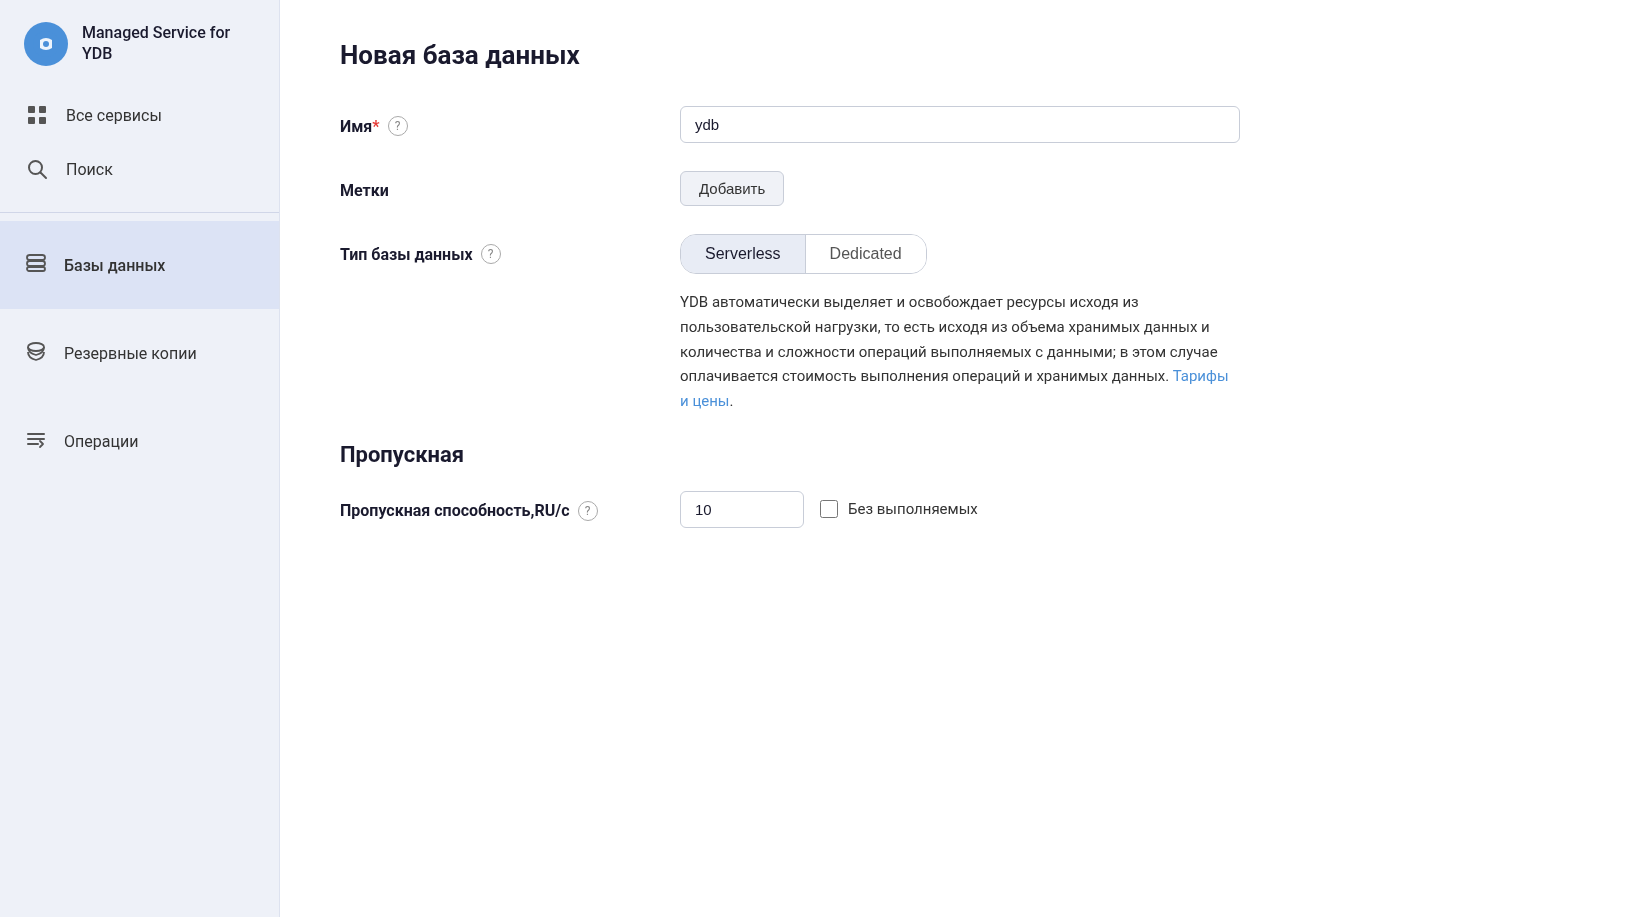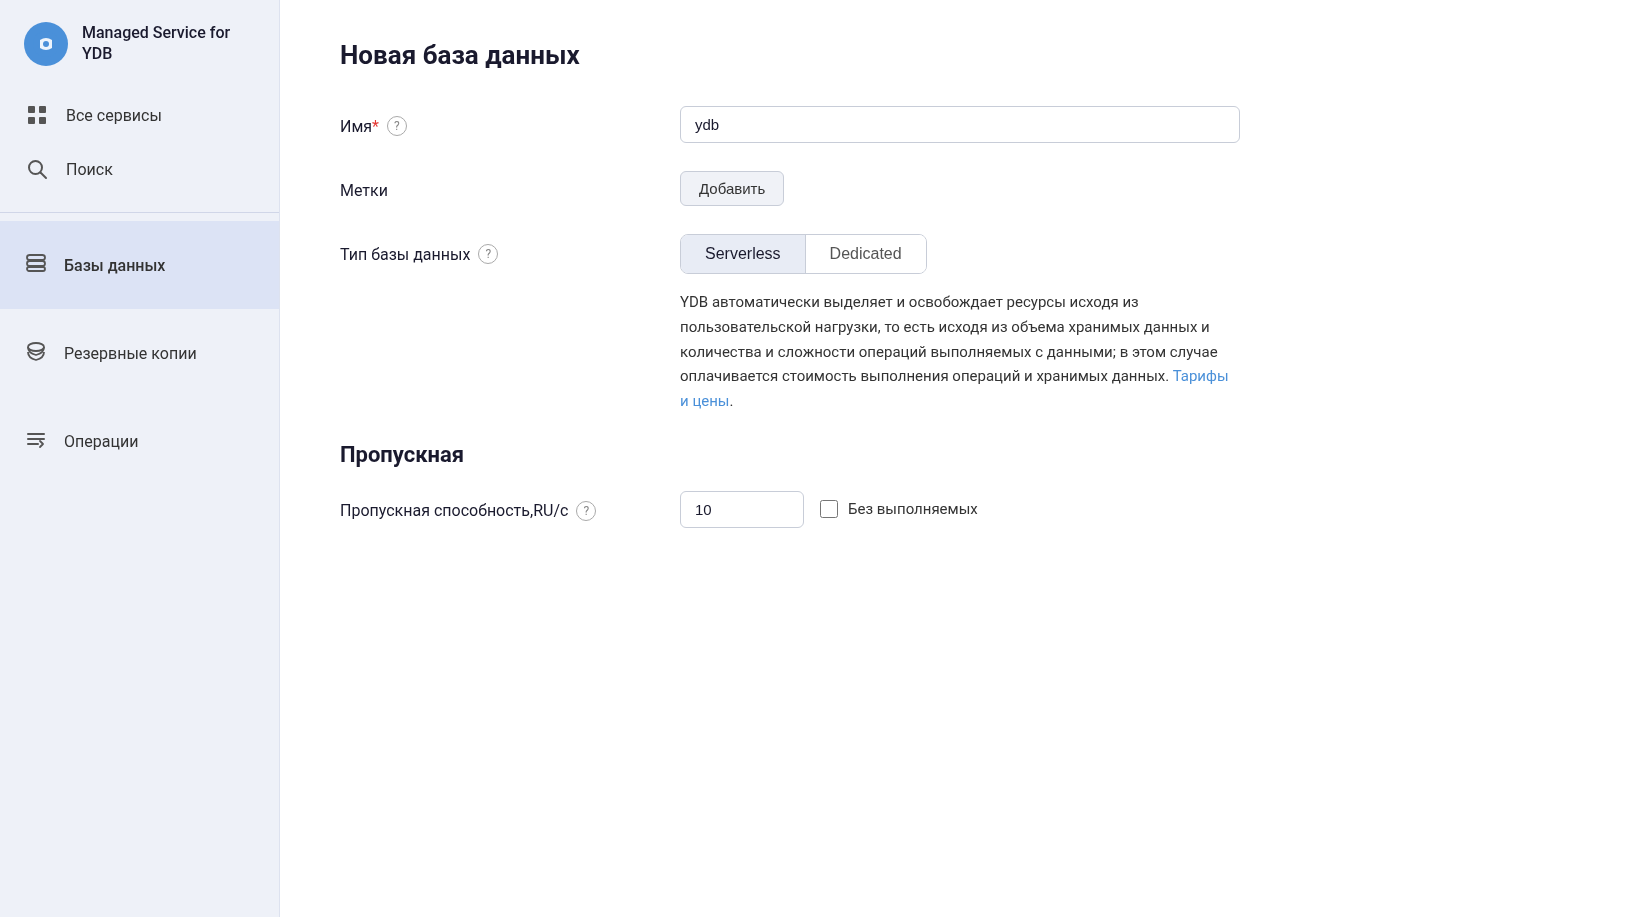--- a/index.html
+++ b/index.html
@@ -134,20 +134,21 @@
       min-width: 300px;
       padding-top: 10px;
       display: flex;
       align-items: center;
       gap: 8px;
     }
 
     .form-label {
       font-size: 16px;
       color: #1a1a2e;
+      font-weight: bold;
     }
 
     .form-label-required {
       color: #e53935;
     }
 
     .help-icon {
       width: 20px;
       height: 20px;
       border-radius: 50%;
@@ -184,21 +185,21 @@
       font-size: 15px;
       color: #333;
       cursor: pointer;
     }
 
     
     .db-type-selector {
       display: flex;
       gap: 0;
       border: 1.5px solid #c8cdd8;
-      border-radius: 8px;
+      border-radius: 16px;
       overflow: hidden;
       width: fit-content;
       margin-bottom: 16px;
     }
 
     .db-type-btn {
       padding: 10px 24px;
       font-size: 16px;
       cursor: pointer;
       border: none;

